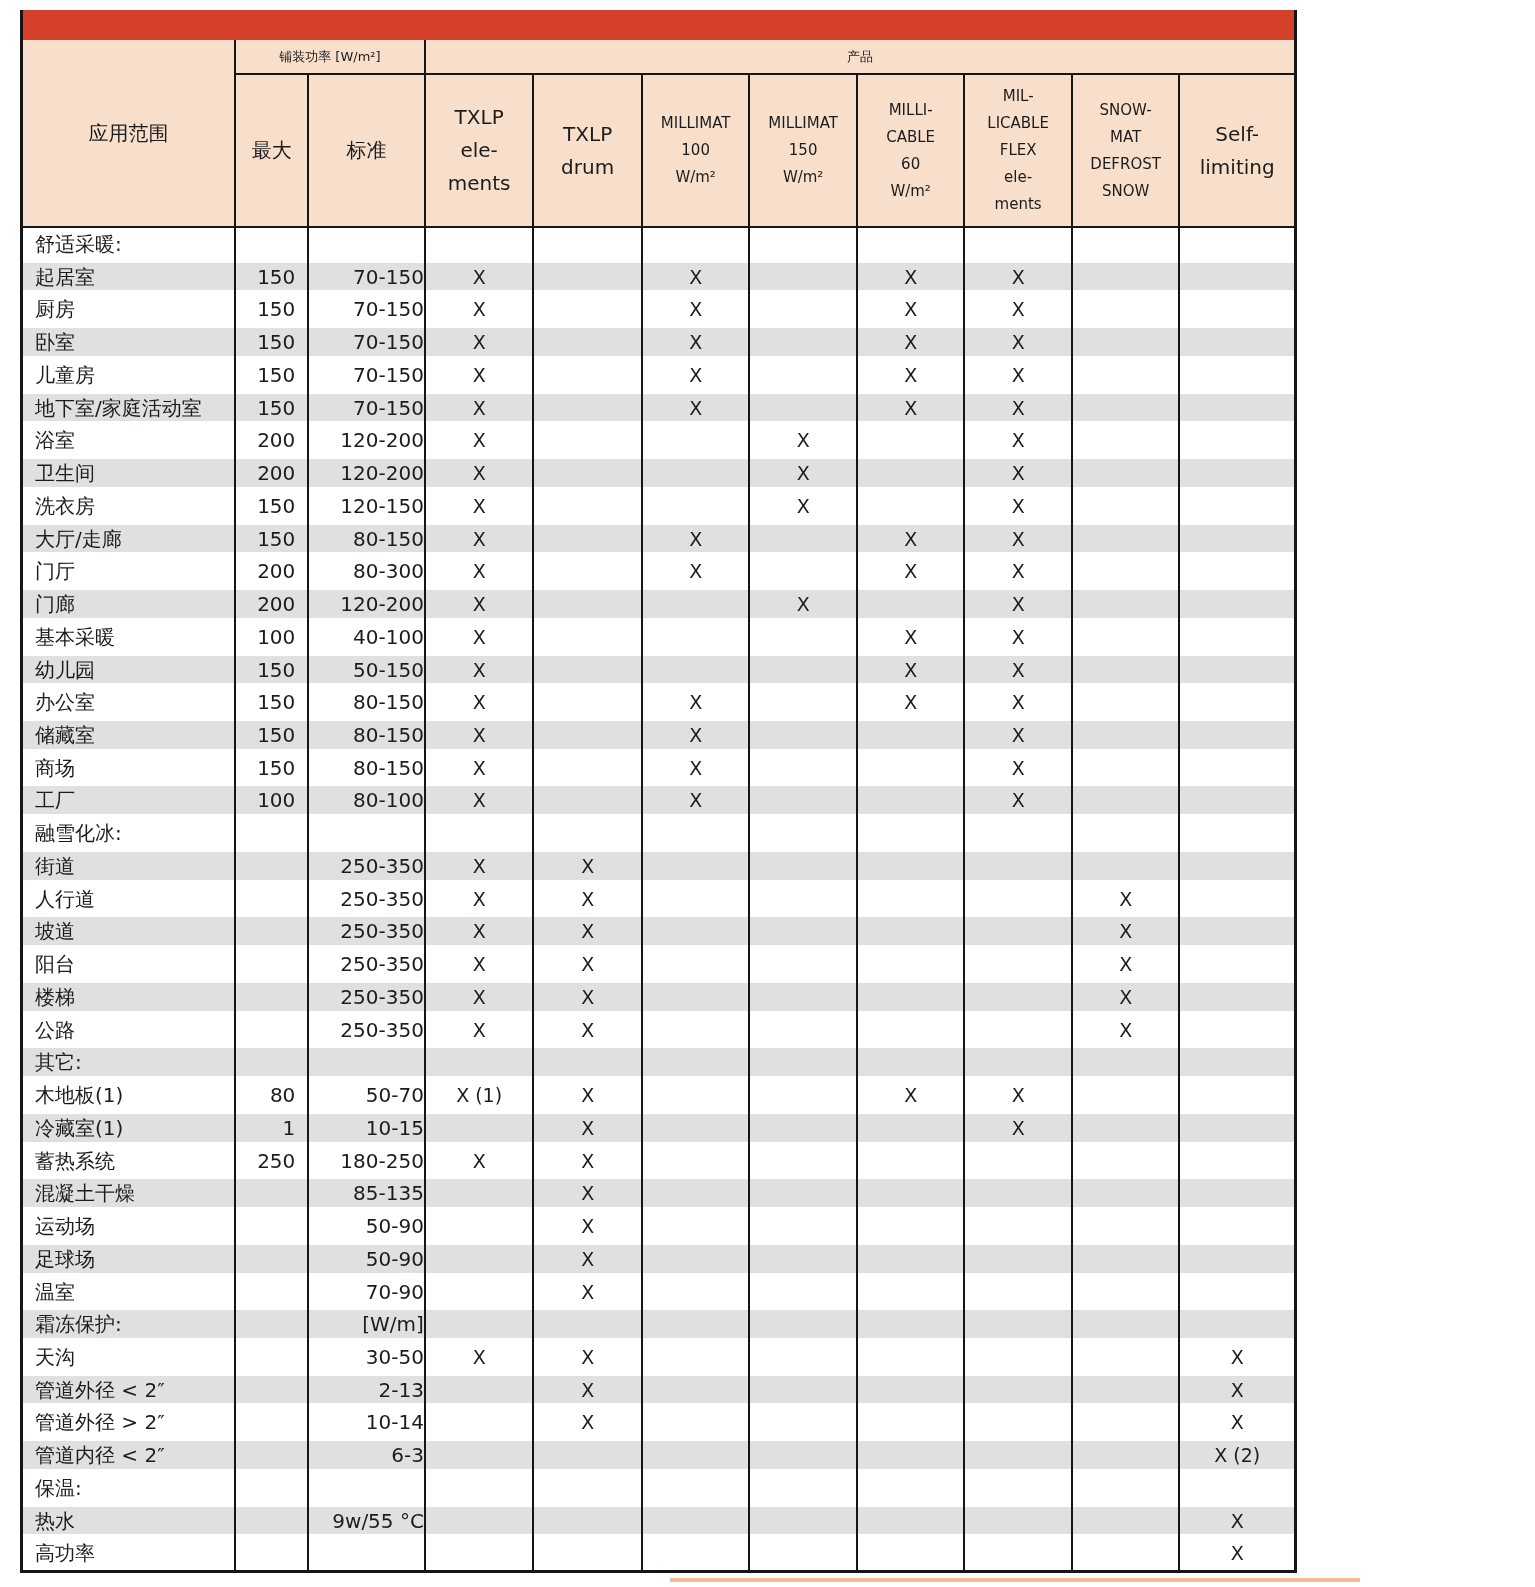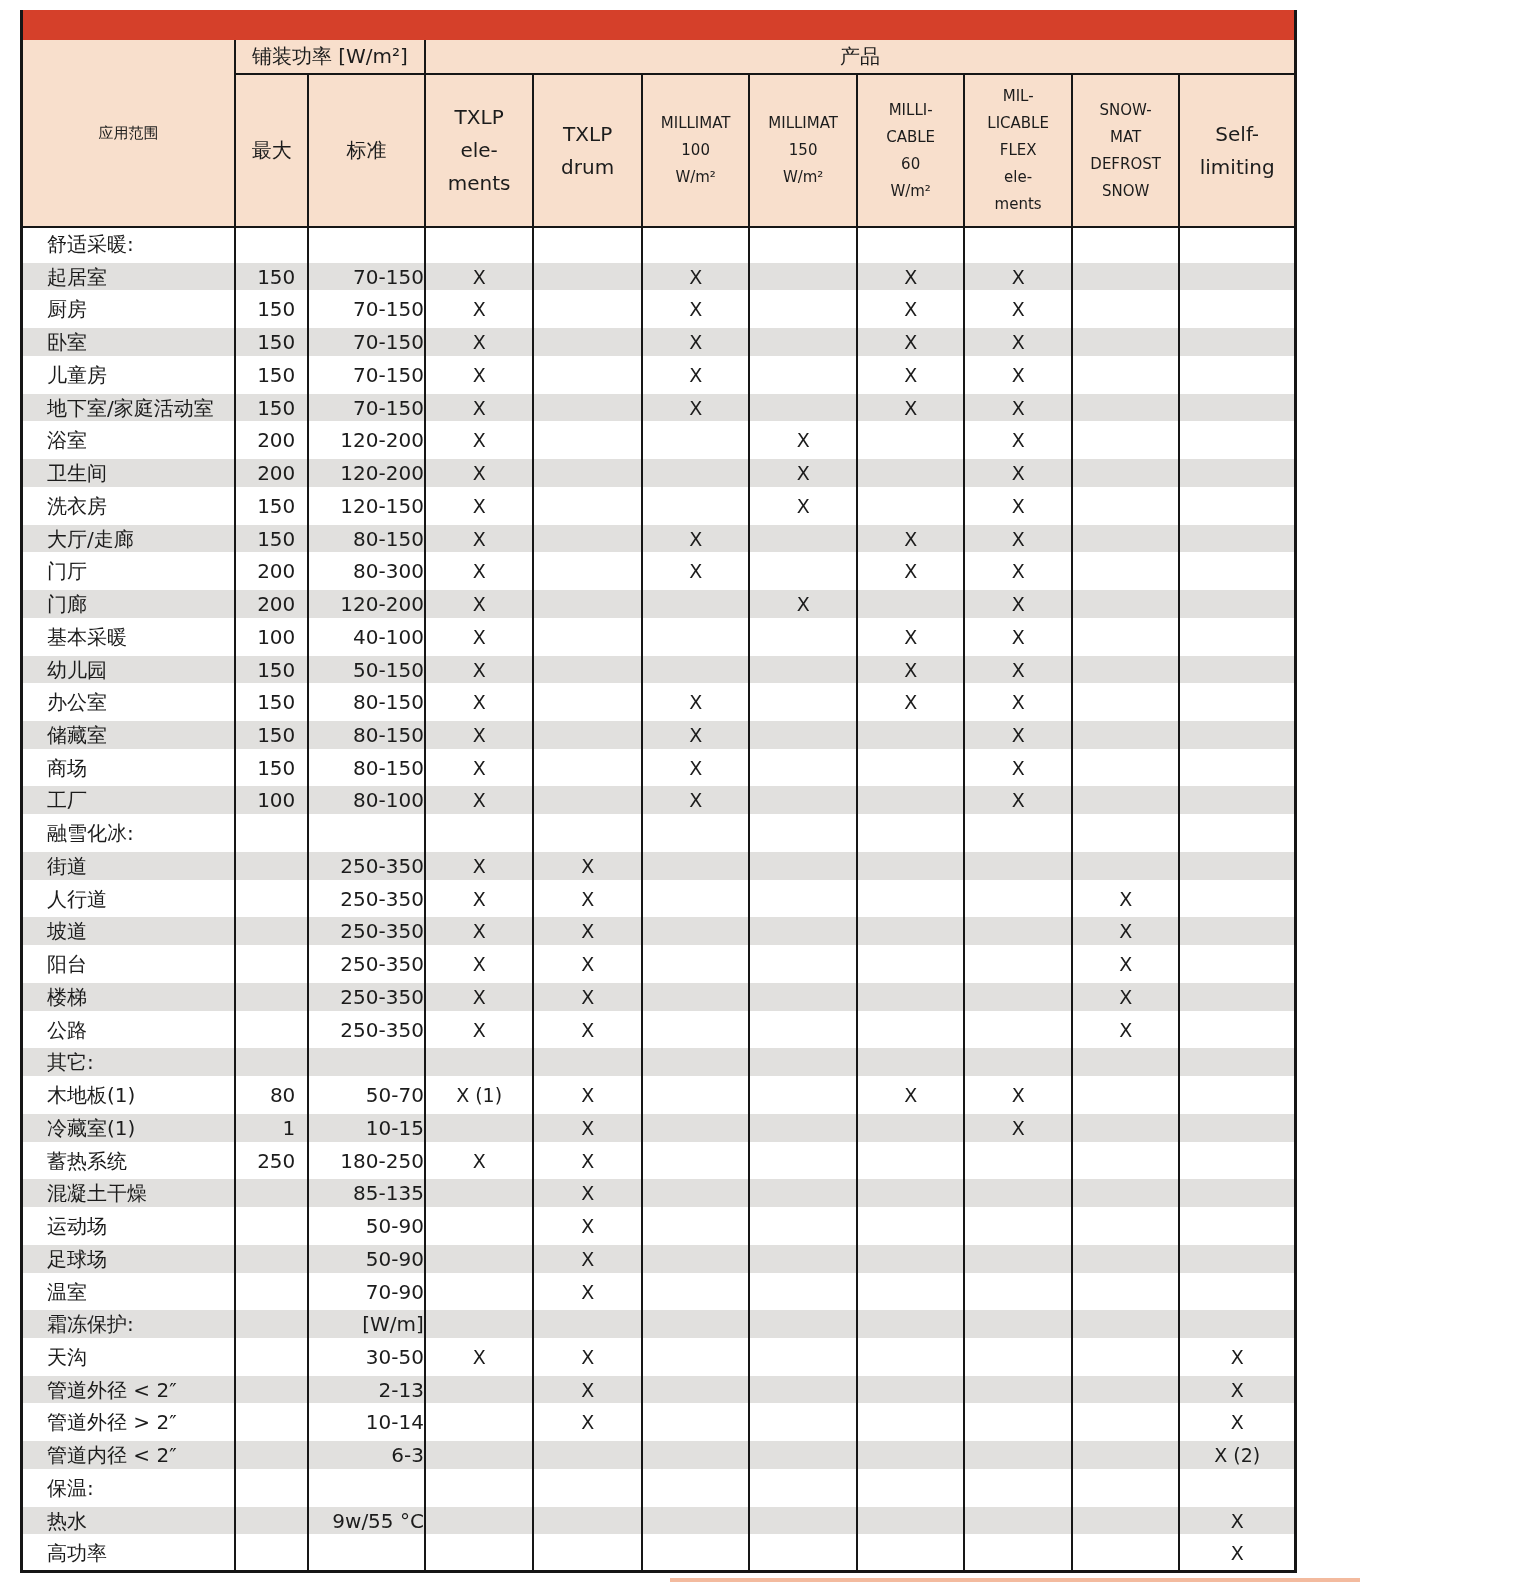--- a/index.html
+++ b/index.html
@@ -18,31 +18,31 @@
     position:absolute;left:20px;top:10px;width:1271px;
     border:3px solid var(--line);border-top:none;background:#fff;
   }
   .top-bar{height:30px;background:var(--bar);}
   table{border-collapse:collapse;table-layout:fixed;width:100%;}
   thead th{
     background:var(--headbg);font-weight:normal;color:var(--ink);
     border-bottom:2px solid var(--line);vertical-align:middle;text-align:center;
     padding:0;
   }
-  .grp{height:33px;font-size:20px;margin-top:44px;}
-  .c-app{font-size:15px;}
+  .grp{height:33px;font-size:13px;margin-top:44px;}
+  .c-app{font-size:20px;}
   .sub th{height:151px;font-size:20px;}
   .bl{border-left:2px solid var(--line);}
   .ph{font-size:17px;line-height:1.65;white-space:pre-line;}
   .ph.sm{font-size:15px;line-height:1.8;}
   tbody td{
     height:32.73px;line-height:32.73px;font-size:20px;padding:0;
     overflow:hidden;white-space:nowrap;
   }
-  td.lbl{text-align:left;padding-left:24px;}
+  td.lbl{text-align:left;padding-left:12px;}
   td.max{text-align:right;padding-right:12px;}
   td.std{text-align:right;}
   td.mark{text-align:center;font-size:19px;}
   tr.g td{
     background:linear-gradient(#fff 0px,#fff 2px,var(--stripe) 2px,
       var(--stripe) calc(100% - 3px),#fff calc(100% - 3px),#fff 100%);
   }
   .bottom-line{
     position:absolute;left:670px;top:1578px;width:690px;height:4px;
     background:#F3BA9E;

